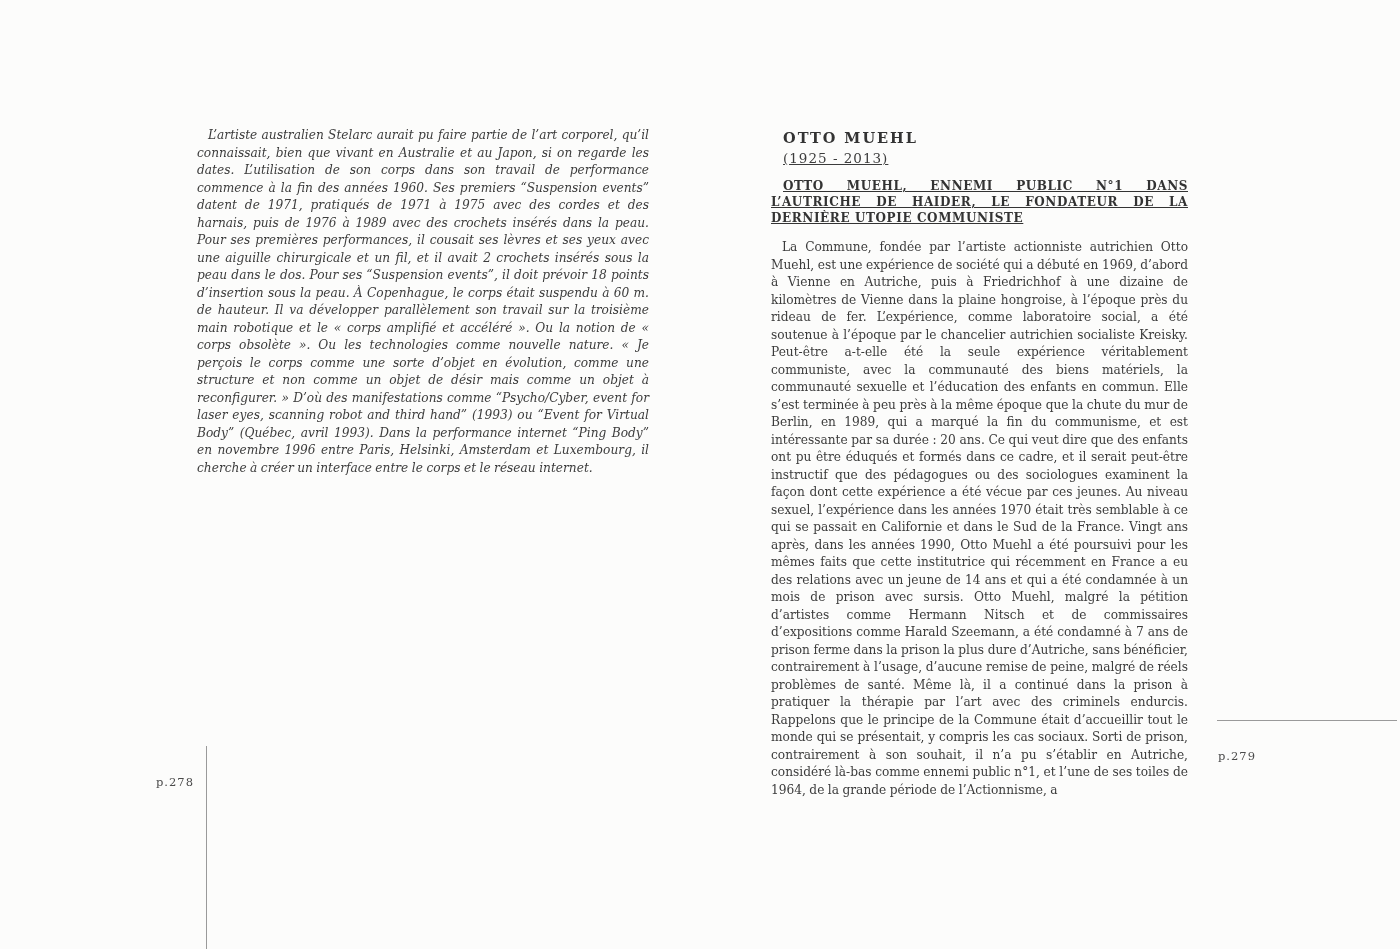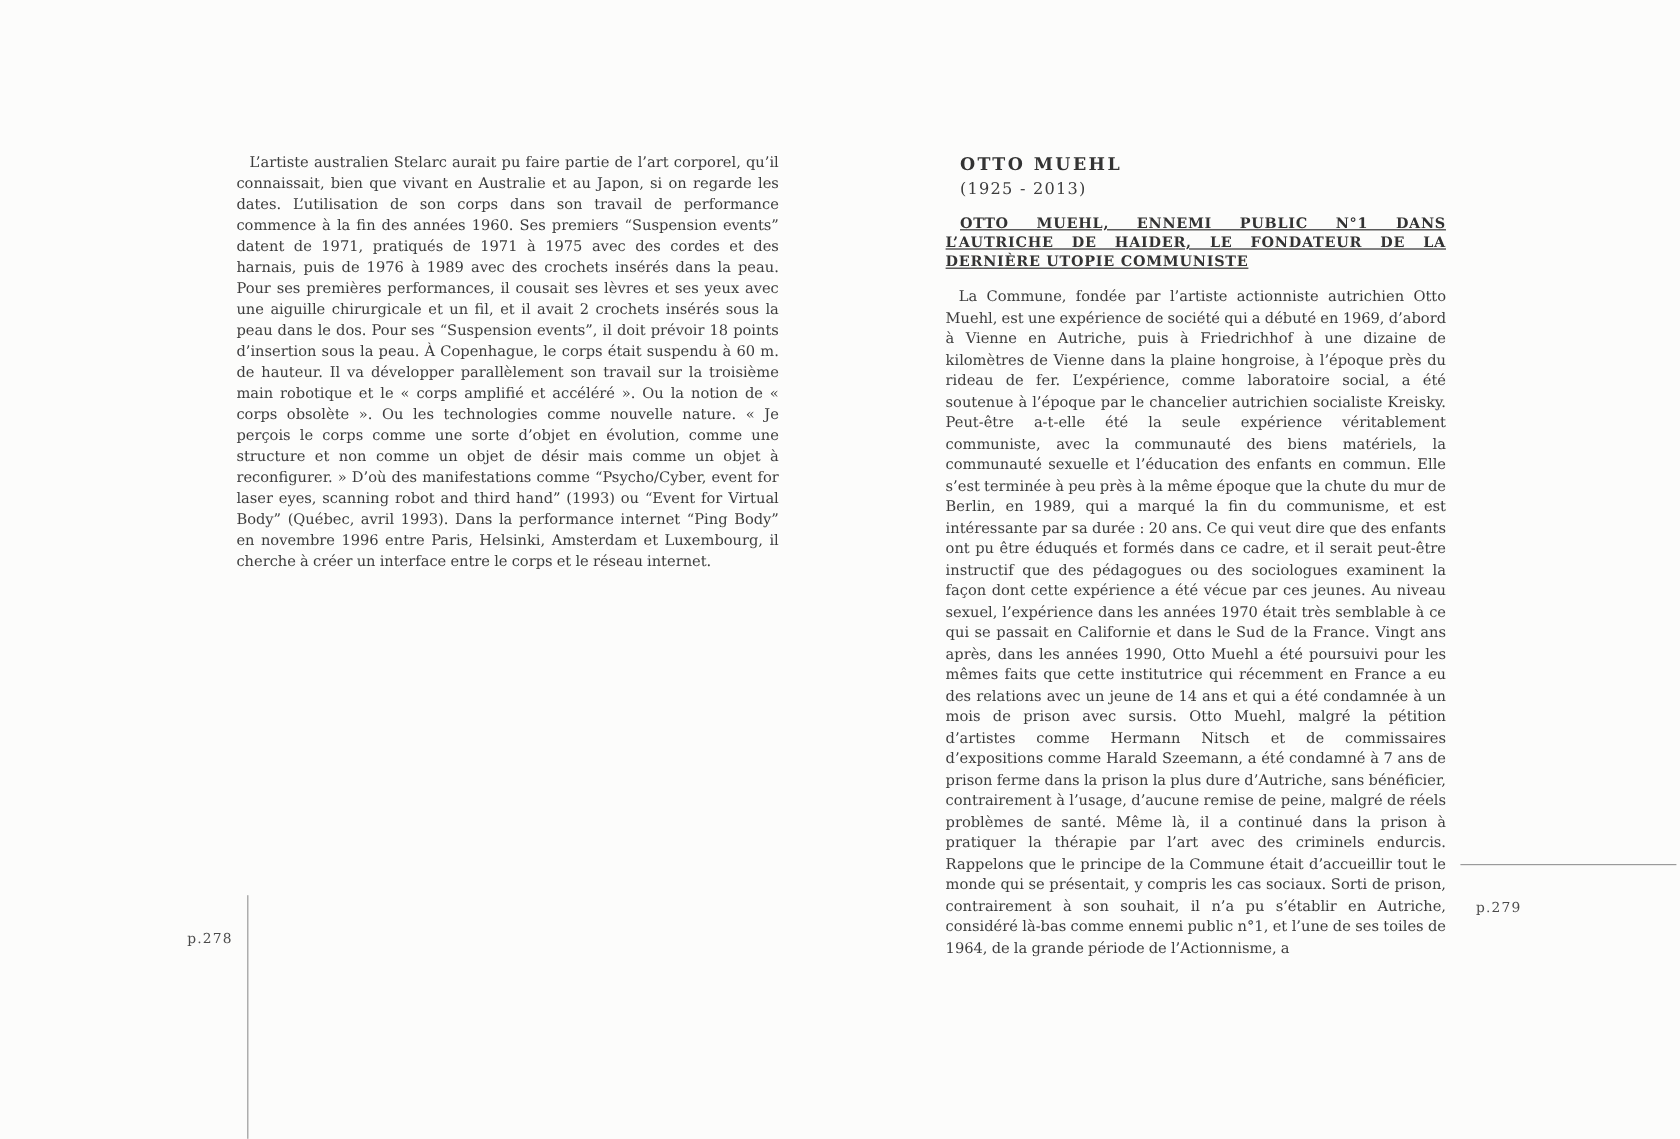--- a/index.html
+++ b/index.html
@@ -9,74 +9,75 @@
     background: #fcfcfb;
     overflow: hidden;
     font-family: "DejaVu Serif", "Liberation Serif", serif;
     color: #3c3c3c;
   }
   .spread { position: absolute; inset: 0; }
 
   
   .left-body {
     position: absolute;
-    left: 197px; top: 127px; width: 452px;
+    left: 197px; top: 127px; width: 452px; font-style: italic;
   }
   .body-text {
     margin: 0;
     font-size: 12.2px;
     line-height: 17.5px;
     text-align: justify;
     text-indent: 11px;
     word-spacing: -0.4px;
     hyphens: auto;
     color: #3c3c3c;
   }
 
   .pagenum {
     position: absolute;
     font-size: 11.5px;
     letter-spacing: 1px;
     color: #4a4a4a;
   }
   .pagenum.left  { left: 156px; top: 747px; margin-top: 28px; }
-  .pagenum.right { left: 1218px; top: 749px; margin-left: 12px; }
+  .pagenum.right { left: 1218px; top: 749px; }
 
   .vrule {
     position: absolute;
     left: 206px; top: 746px;
     width: 1px; height: 203px;
     background: #9a9a9a;
   }
   .hrule {
     position: absolute;
     left: 1217px; top: 720px;
     width: 180px; height: 1px;
     background: #9a9a9a;
   }
 
   
   .right-col {
     position: absolute;
-    left: 788px; top: 130px; width: 417px;
+    left: 771px; top: 130px; width: 417px;
   }
   .artist-name {
     margin: 0 0 0 12px;
     font-size: 14.5px;
     font-weight: bold;
     letter-spacing: 2px;
     line-height: 16px;
     color: #333;
   }
   .artist-dates {
     margin: 4px 0 0 12px;
     font-size: 13.5px;
     letter-spacing: 1px;
     line-height: 17px;
     color: #3c3c3c;
+    text-decoration: underline;
   }
   .article-title {
     margin: 11px 0 0 0;
     font-size: 12px;
     font-weight: bold;
     letter-spacing: 0.6px;
     line-height: 16px;
     text-align: justify;
     text-indent: 12px;
     color: #333;

